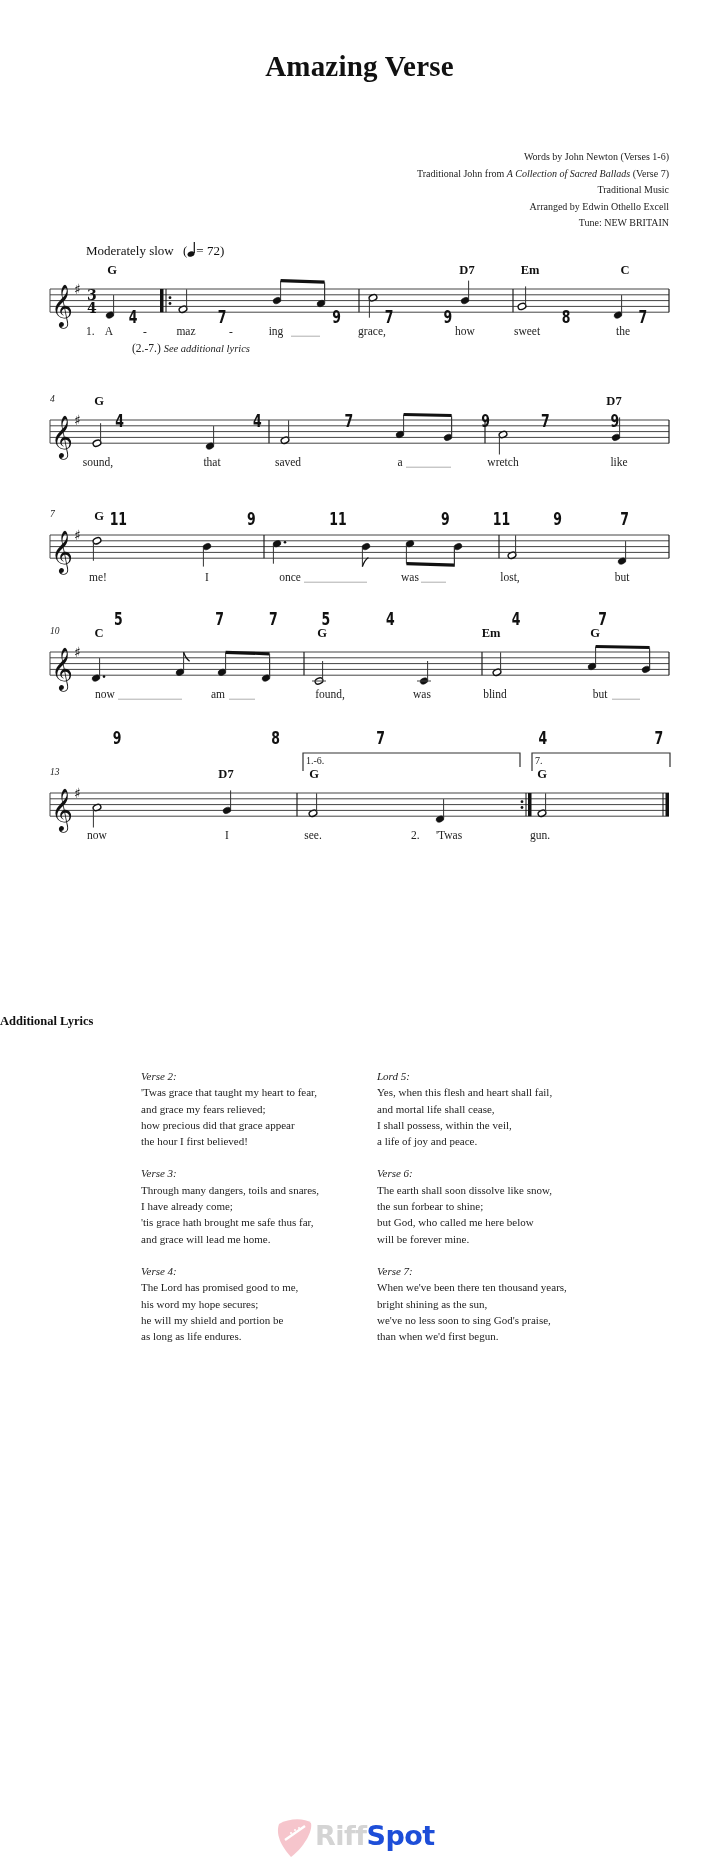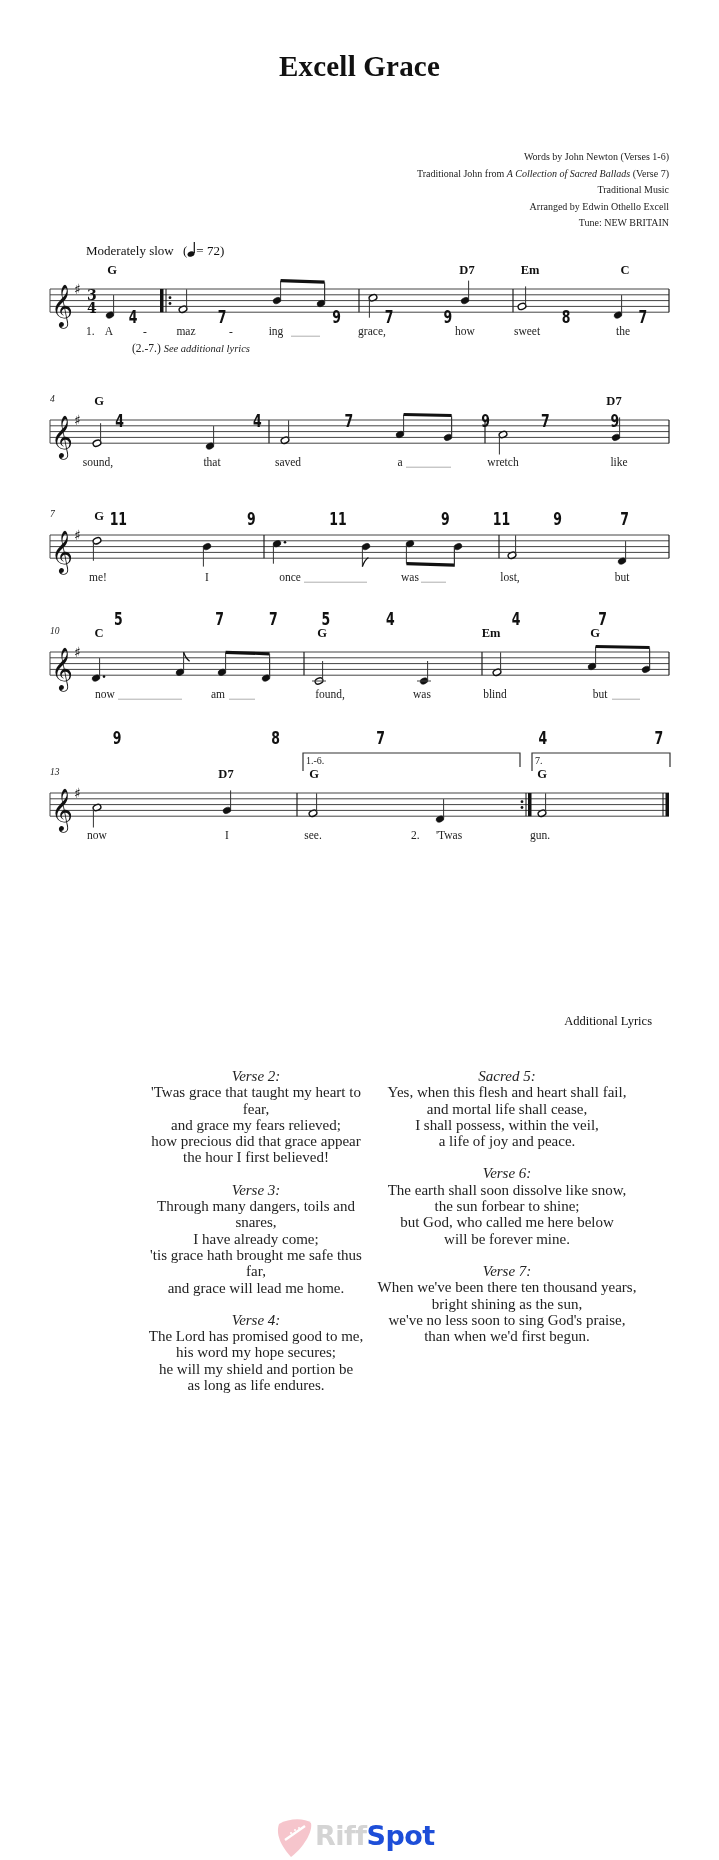--- a/index.html
+++ b/index.html
@@ -9,30 +9,30 @@
   #credits { right:50px; top:149px; text-align:right; font-size:10px; line-height:16.5px; color:#222; }
   #credits .it { font-style:italic; }
   #tempo { left:86px; top:242px; font-size:13px; font-weight:normal; }
   #score { left:0; top:0; }
   .chord { font-family:"Liberation Serif", serif; font-weight:bold; font-size:12.5px; fill:#111; }
   .lyric { font-family:"Liberation Serif", serif; font-size:11.5px; fill:#222; }
   .lyric-it { font-family:"Liberation Serif", serif; font-style:italic; font-size:10.5px; fill:#222; }
   .tab { font-family:"DejaVu Sans", sans-serif; font-weight:bold; font-size:16px; fill:#111; transform-box:fill-box; }
   .measnum { font-family:"Liberation Serif", serif; font-style:italic; font-size:9.5px; fill:#222; }
   .volta { font-family:"Liberation Serif", serif; font-size:10px; fill:#222; }
-  #addl-title { left:0; width:652px; top:1014px; text-align:right; font-size:12.5px; font-weight:normal; }
-  .verse { font-size:15px; line-height:16.3px; color:#222;text-align:center; }
+  #addl-title { left:0; width:652px; top:1014px; text-align:left; font-size:12.5px; font-weight:bold; }
+  .verse { font-size:11px; line-height:16.3px; color:#222; }
   .verse .vlabel { font-style:italic; }
   #logo { left:275px; top:1818px; width:180px; height:40px; }
   #logo .word { position:absolute; left:40px; top:2px; font-family:"DejaVu Sans", sans-serif; font-weight:bold; font-size:27px; letter-spacing:-0.5px; }
 </style>
 </head>
 <body>
 
-<div id="title" class="abs">Excell Grace</div>
+<div id="title" class="abs">Amazing Verse</div>
 
 <div id="credits" class="abs">
   <div>Words by John Newton (Verses 1-6)</div>
   <div><span>Traditional John from </span><span class="it">A Collection of Sacred Ballads</span><span> (Verse 7)</span></div>
   <div>Traditional Music</div>
   <div>Arranged by Edwin Othello Excell</div>
   <div>Tune: NEW BRITAIN</div>
 </div>
 
 <div id="tempo" class="abs">
@@ -405,21 +405,21 @@
     <div class="verse" style="margin-bottom: 16px;">
       <div class="vlabel">Verse 4:</div>
       <div>The Lord has promised good to me,</div>
       <div>his word my hope secures;</div>
       <div>he will my shield and portion be</div>
       <div>as long as life endures.</div>
     </div>
   </div>
 <div id="verses-right" class="abs" style="left:377px; top:1068px; width:260px;">
     <div class="verse" style="margin-bottom: 16px;">
-      <div class="vlabel">Sacred 5:</div>
+      <div class="vlabel">Lord 5:</div>
       <div>Yes, when this flesh and heart shall fail,</div>
       <div>and mortal life shall cease,</div>
       <div>I shall possess, within the veil,</div>
       <div>a life of joy and peace.</div>
     </div>
     <div class="verse" style="margin-bottom: 16px;">
       <div class="vlabel">Verse 6:</div>
       <div>The earth shall soon dissolve like snow,</div>
       <div>the sun forbear to shine;</div>
       <div>but God, who called me here below</div>

